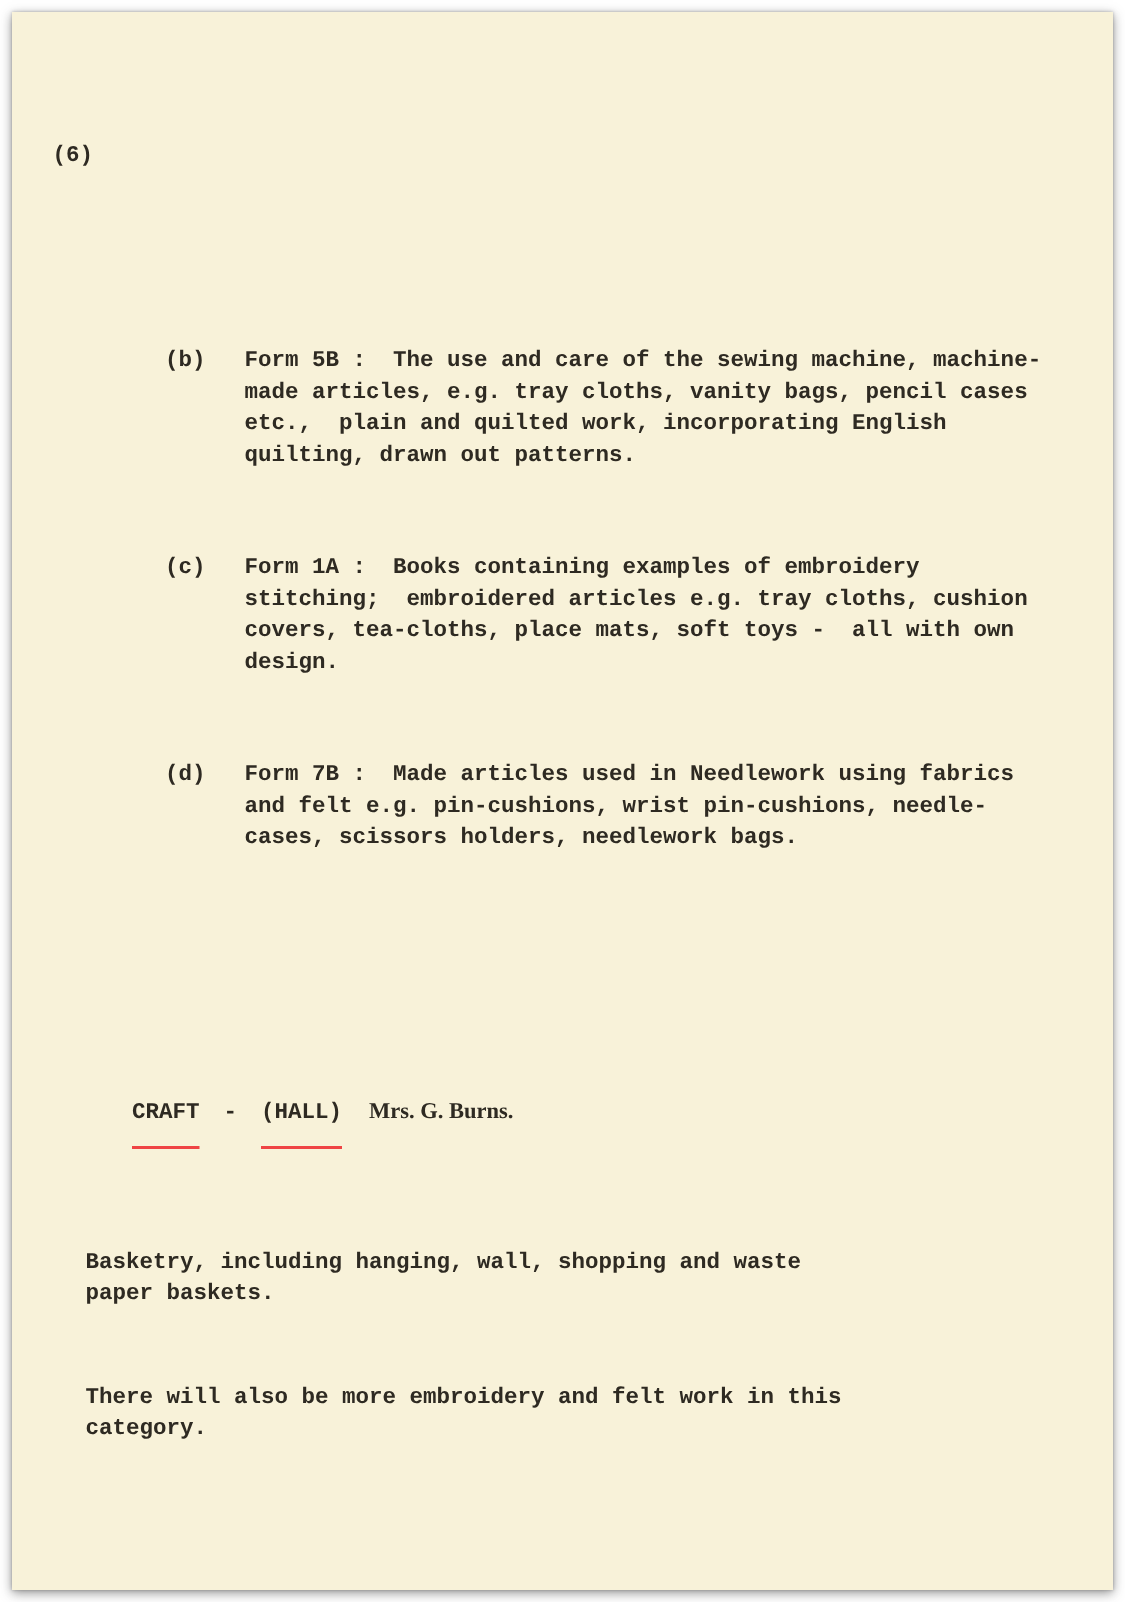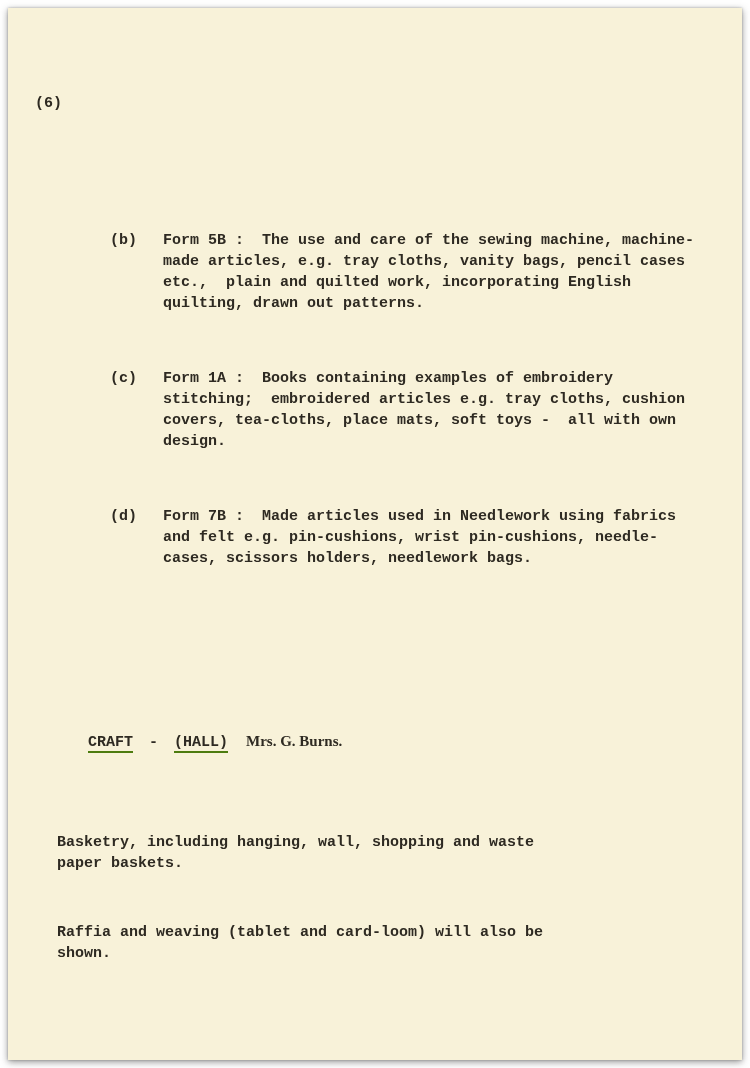--- a/index.html
+++ b/index.html
@@ -43,22 +43,22 @@
     margin-left: 102px;
     margin-bottom: 12px;
   }
   .form-item .lbl { flex: 0 0 53px; }
   .form-list { margin-top: 11px; }
   .heading {
     margin-left: 80px;
     white-space: pre;
   }
   .heading .u {
-    border-bottom: 2px solid #4d7c0f;
-    padding-bottom: 0;
+    border-bottom: 2px solid #ef4444;
+    padding-bottom: 14px;
   }
   .heading .h-sep { margin: 0 16px; }
   .heading .h-teacher { margin-left: 18px; font-family: Liberation Serif, serif; }
   .craft-heading { margin-top: 45px; }
   .craft-para {
     margin-left: 49px;
     margin-top: 6px;
   }
   .craft-para.first { margin-top: 16px; }
   .txt { flex: 1 1 auto; }
@@ -91,22 +91,22 @@
         <span class="txt">Form 7B :  Made articles used in Needlework using fabrics
 and felt e.g. pin-cushions, wrist pin-cushions, needle-
 cases, scissors holders, needlework bags.</span>
       </div>
     </div>
 
     <div class="heading craft-heading"><span class="u">CRAFT</span><span class="h-sep">-</span><span class="u">(HALL)</span><span class="h-teacher">Mrs. G. Burns.</span></div>
 
     <div class="craft-para first">Basketry, including hanging, wall, shopping and waste
 paper baskets.</div>
-    <div class="craft-para">Raffia and weaving (tablet and card-loom) will also be
-shown.</div>
+    <div class="craft-para">There will also be more embroidery and felt work in this
+category.</div>
 
     
 
     
 
     
 
     
     
     

